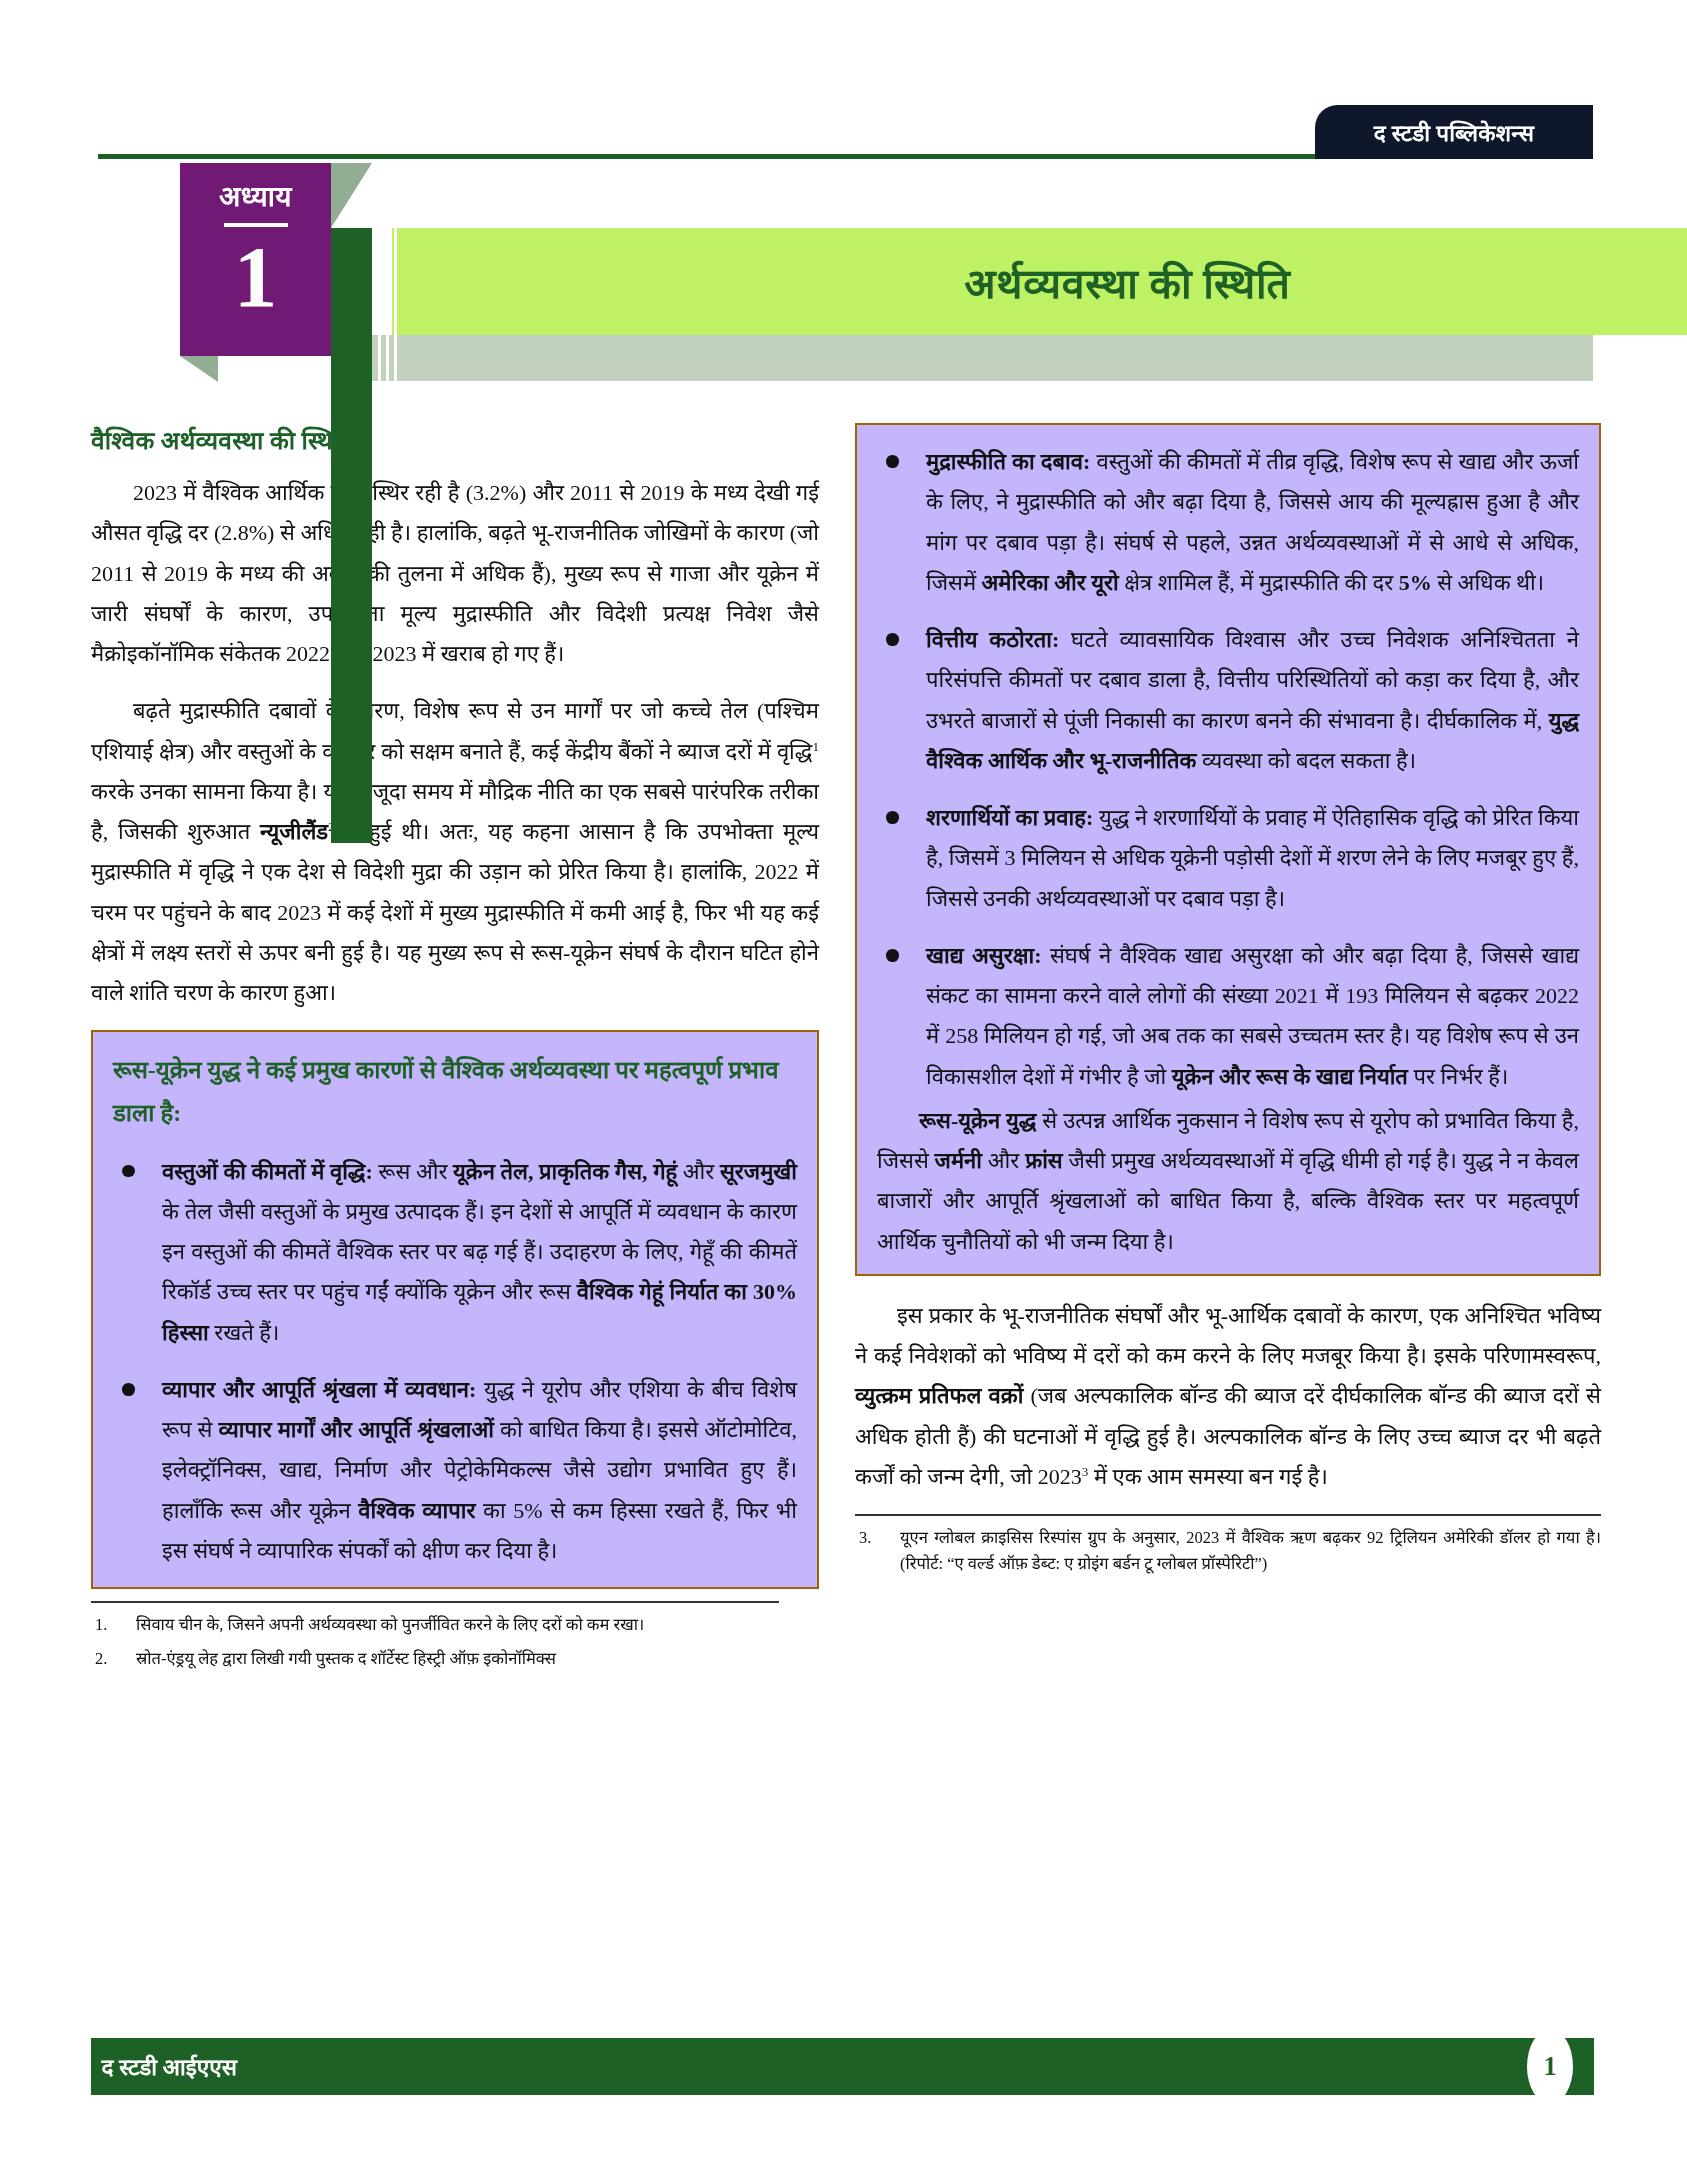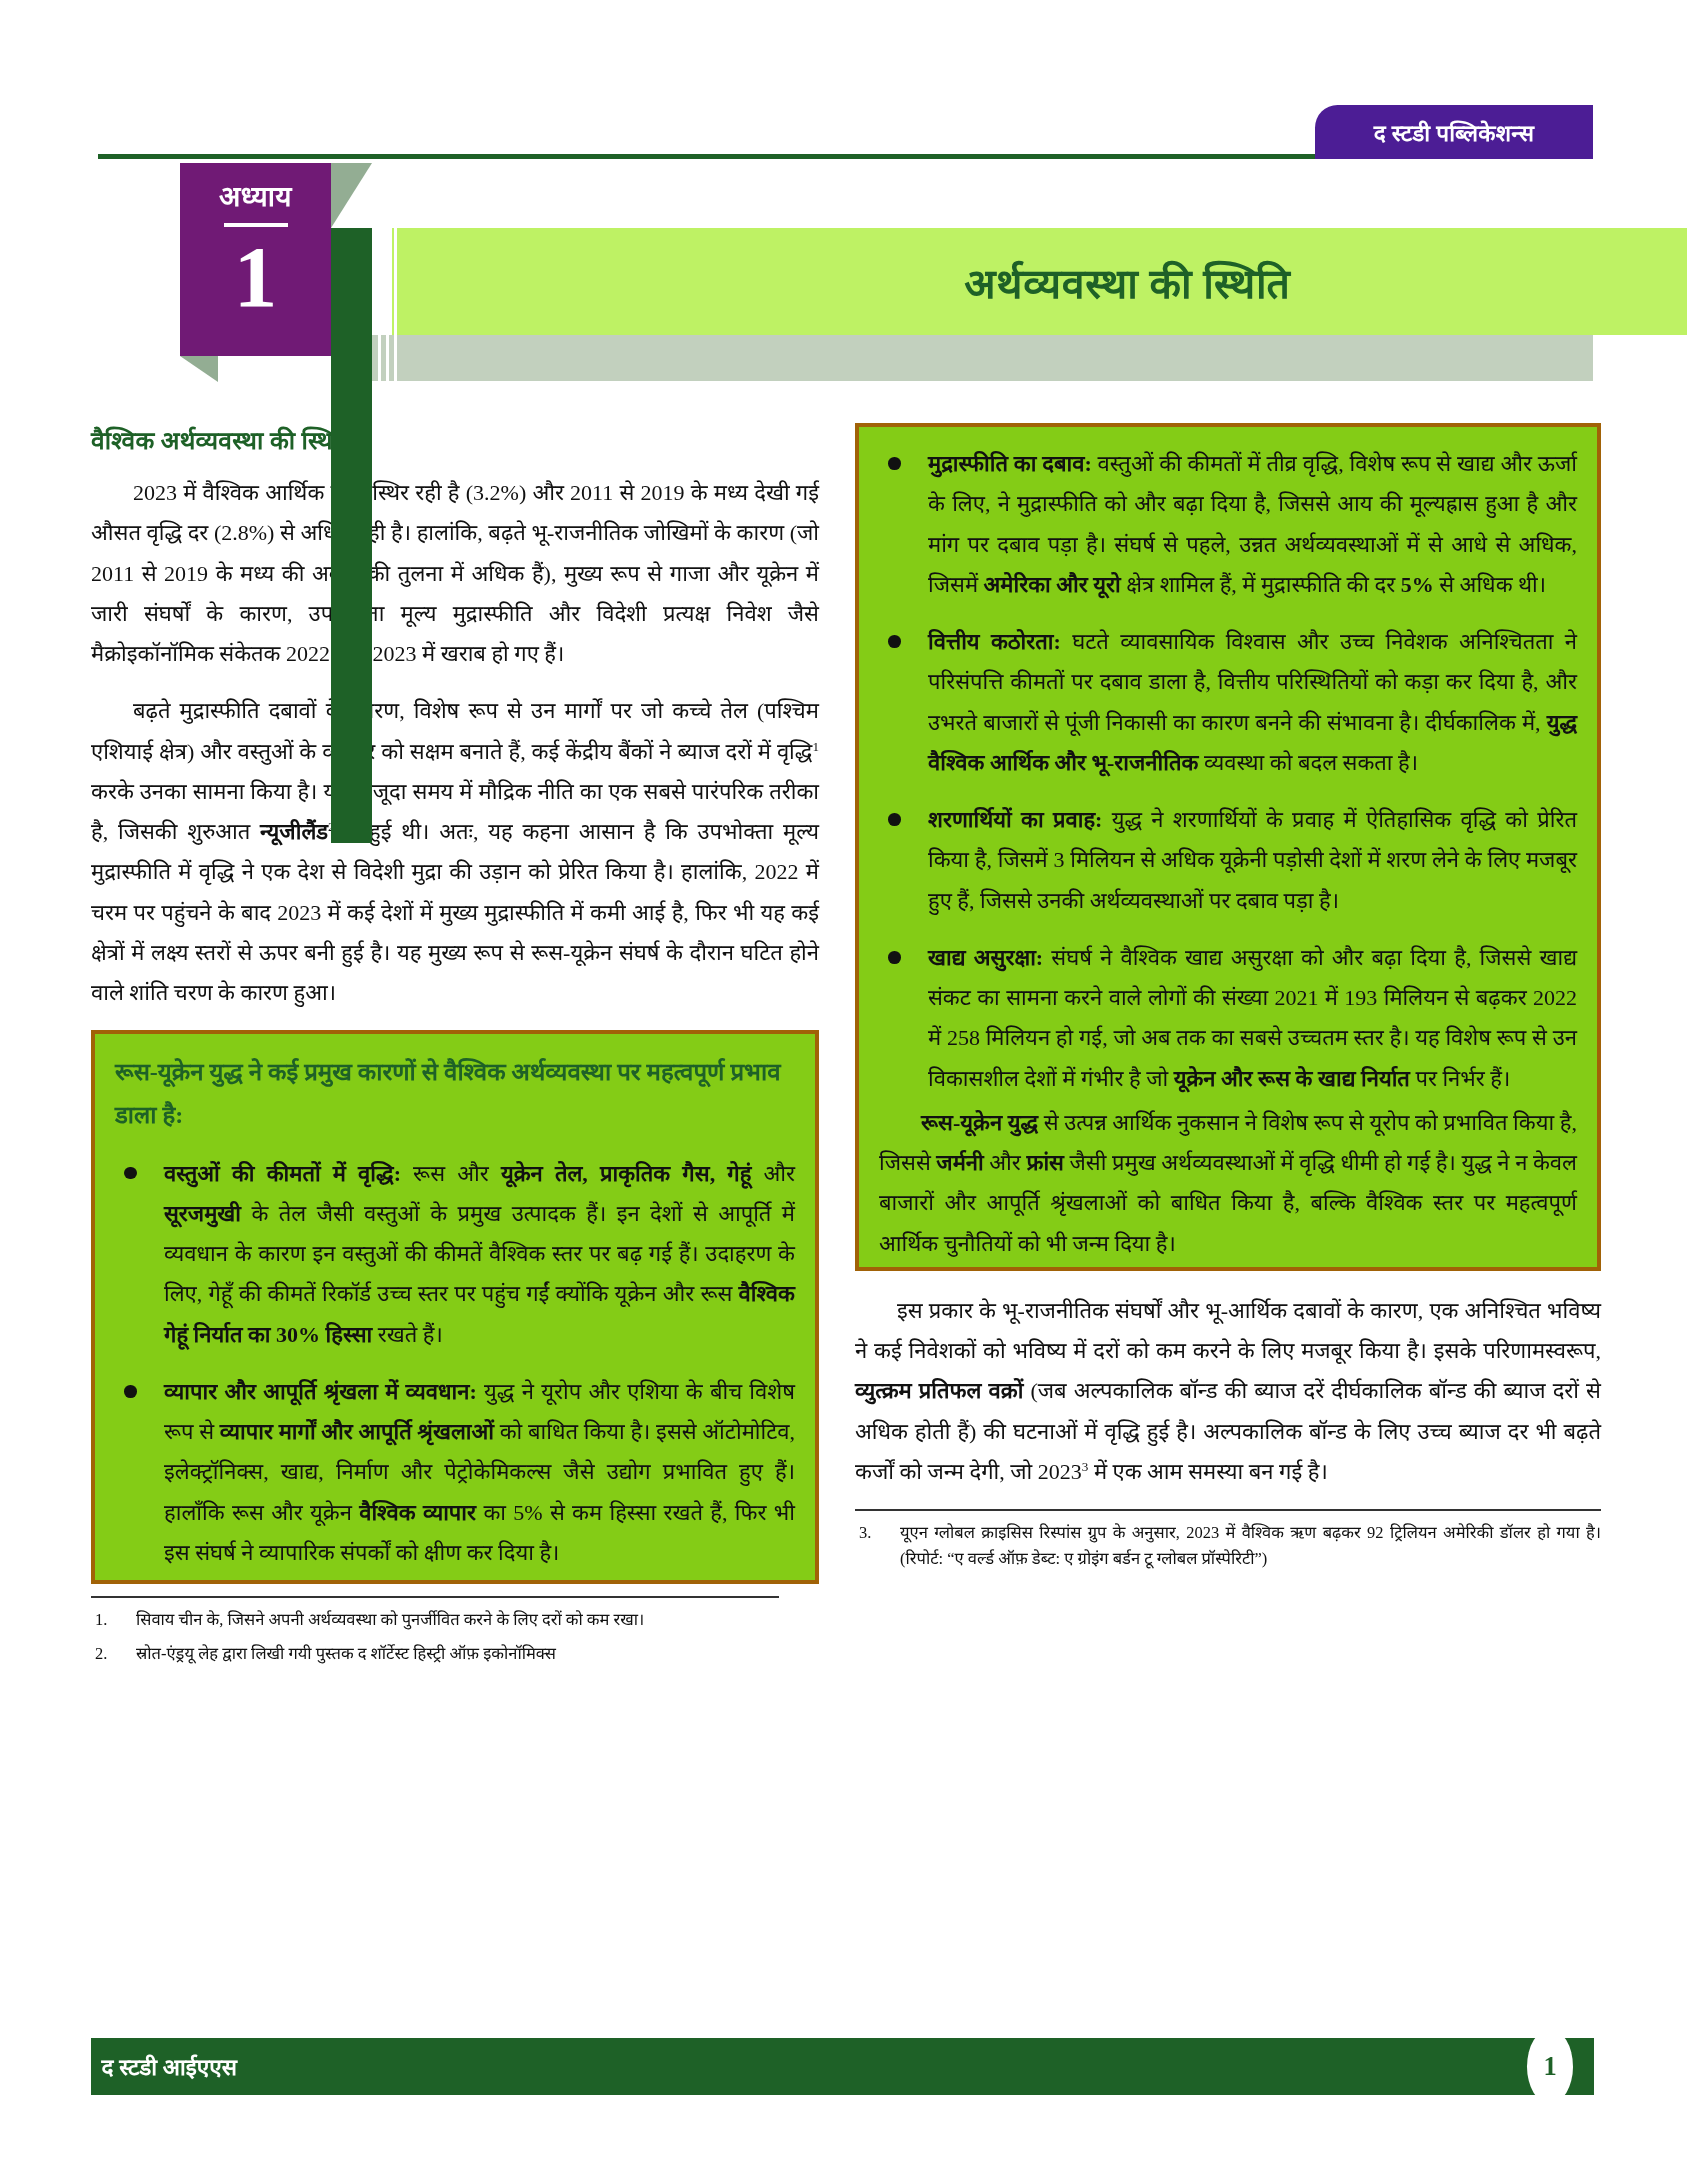--- a/index.html
+++ b/index.html
@@ -10,21 +10,21 @@
     font-family:"Liberation Serif", serif;
     color:#111;
     position:relative;
     overflow:hidden;
   }
 
   
   .pub-banner{
     position:absolute; top:105px; left:1315px;
     width:278px; height:54px;
-    background:#4c1d95;
+    background:#0f172a;
     border-top-left-radius:22.5px;
     color:#fff;
     display:flex; align-items:center; justify-content:center;
     font-size:22.5px; font-weight:bold;
     letter-spacing:0.2px;
     z-index:5;
   }
   .pub-rule{
     position:absolute; top:154px; left:98px; width:1231px; height:4.6px;
     background:#1e6127; z-index:4;
@@ -108,23 +108,23 @@
     font-size:22px; line-height:1.83;
     text-align:justify; text-justify:inter-word;
     margin:0 0 17px 0;
     text-indent:42px;
   }
   b{ font-weight:bold; }
   sup{ font-size:.6em; vertical-align:super; }
 
   
   .green-box{
-    background:#84cc16;
-    border:4px solid #a16207;
-    padding:17px 20px 3px 20px;
+    background:#c4b5fd;
+    border:2px solid #a16207;
+    padding:17px 20px 12px 20px;
     box-sizing:border-box;
   }
   .green-box .box-head{
     color:#1e6127; font-size:24px; font-weight:bold;
     line-height:1.78; margin:0 0 17px 0;
   }
   ul.bullets{ list-style:none; margin:0; padding:0; }
   ul.bullets > li{
     position:relative; padding-left:49px;
     font-size:22px; line-height:1.83; text-align:justify;

